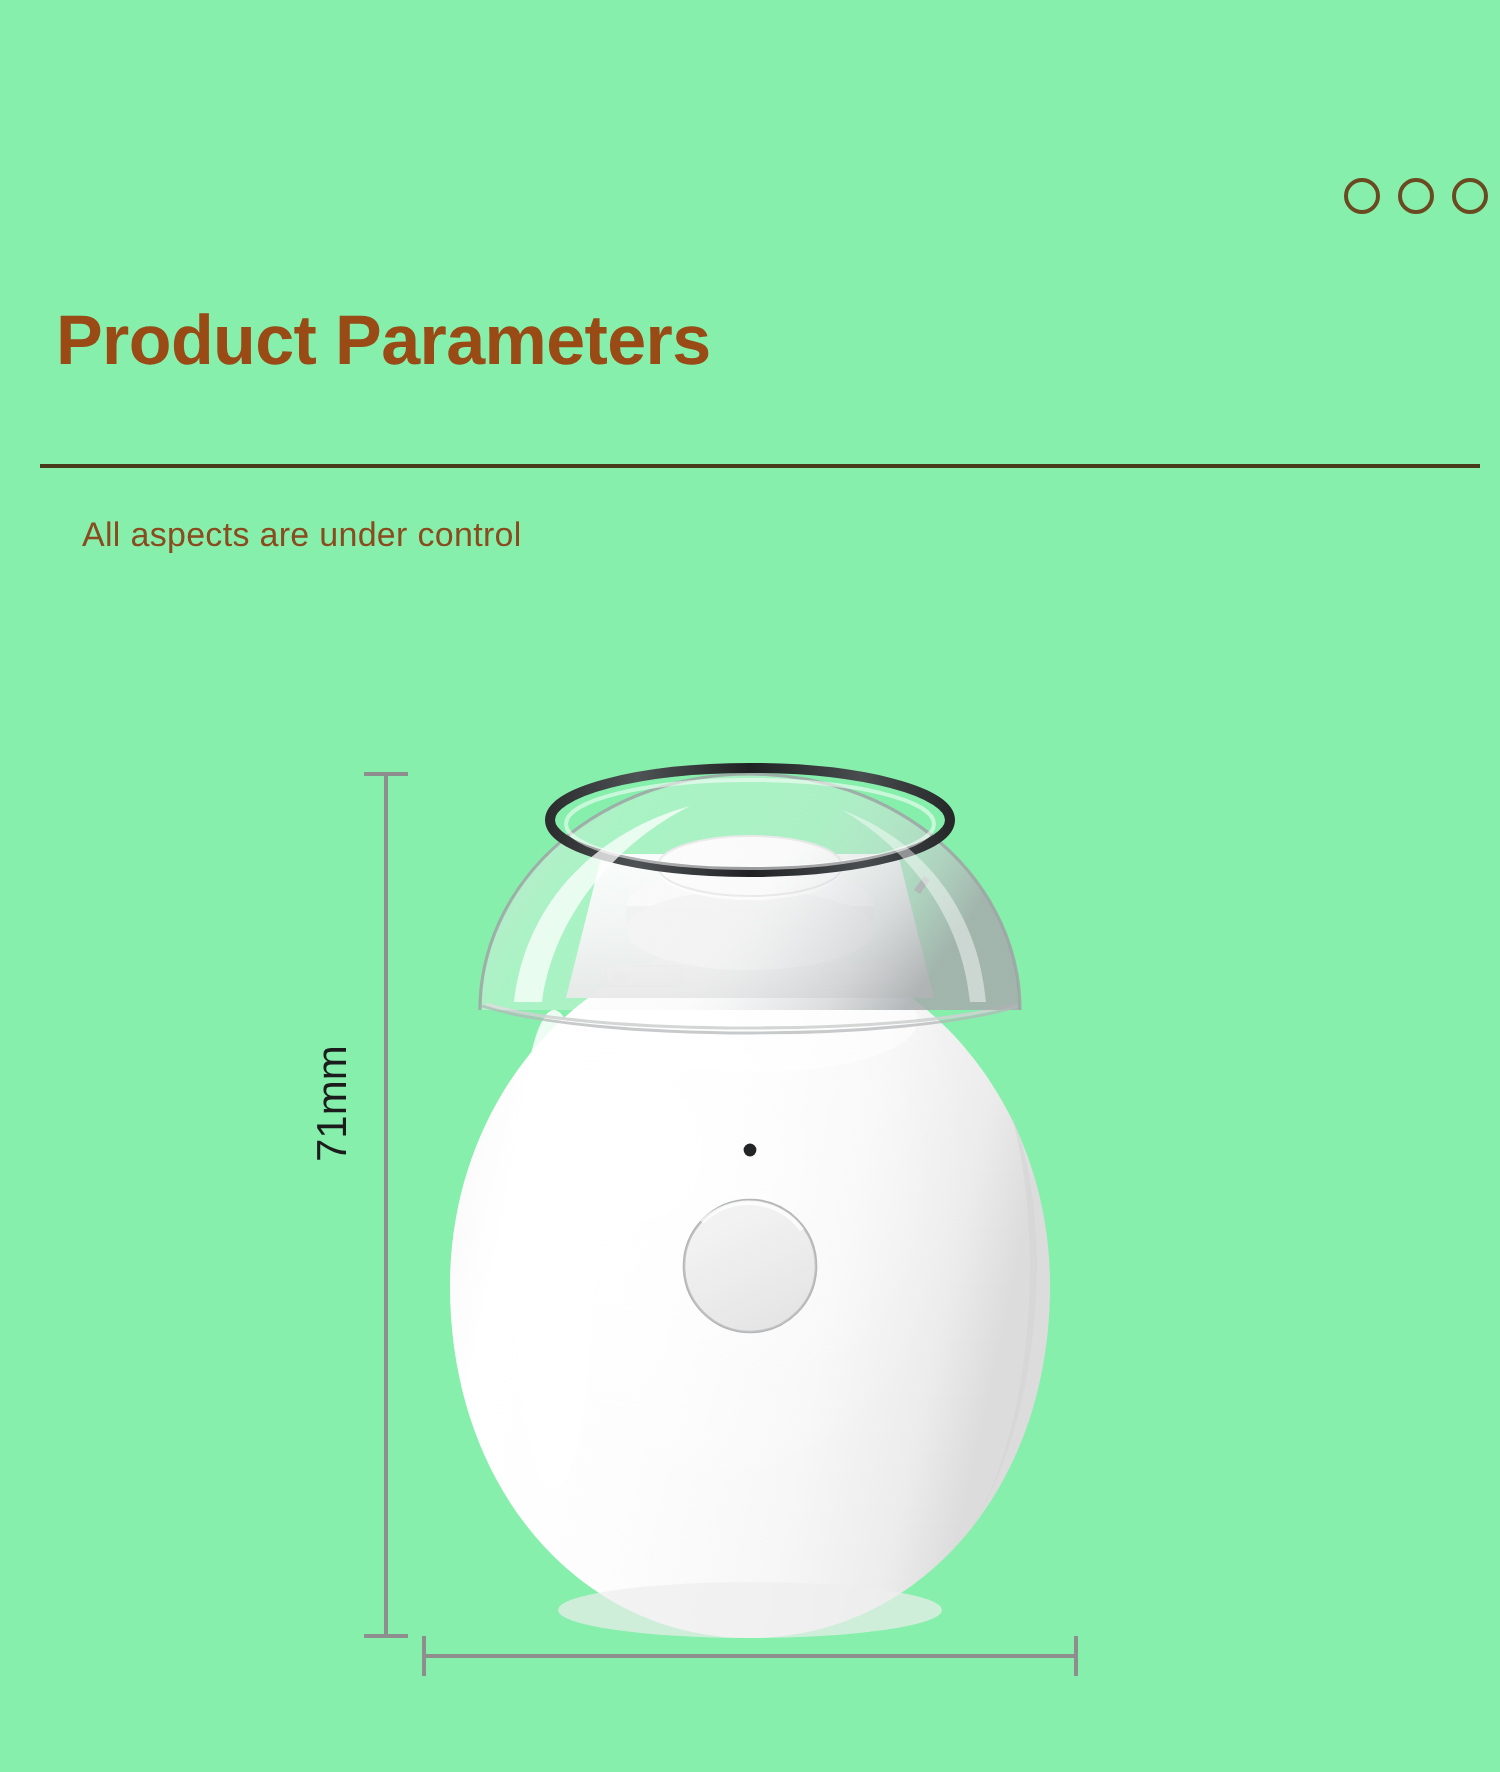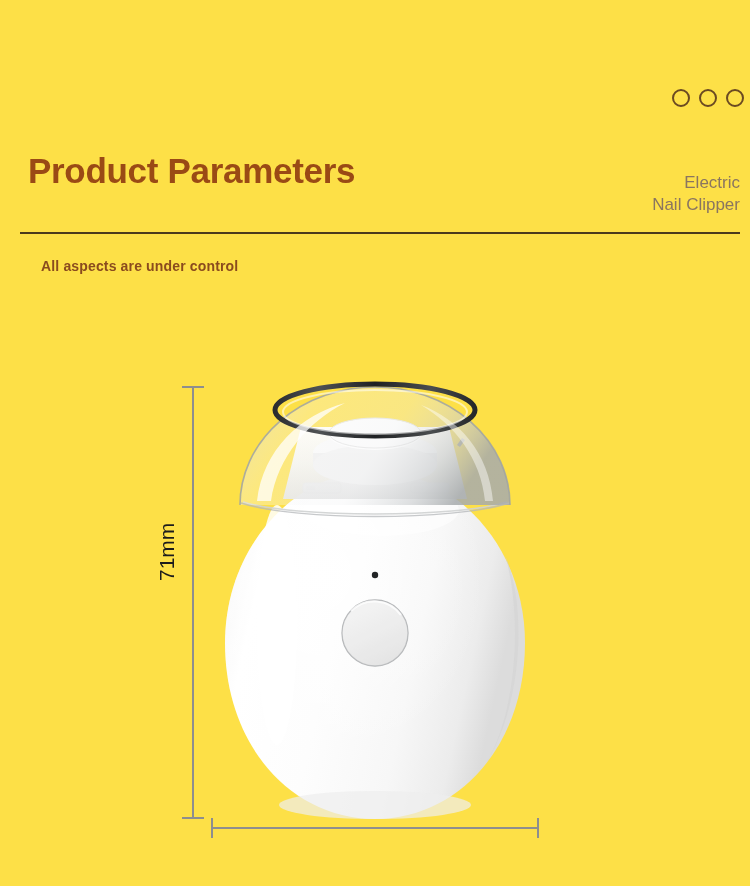--- a/index.html
+++ b/index.html
@@ -9,21 +9,21 @@
     height: 886px;
     background: #ffffff;
     font-family: "Liberation Sans", sans-serif;
     overflow: hidden;
   }
 
   #page {
     position: relative;
     width: 750px;
     height: 886px;
-    background: #fde047;
+    background: #86efac;
   }
 
   
 
   .dots-row {
     position: absolute;
     top: 89px;
     left: 672px;
     display: flex;
     gap: 9px;
@@ -66,22 +66,22 @@
     top: 232px;
     width: 720px;
     height: 2px;
     background: #4a3a1c;
   }
 
   .subtitle {
     position: absolute;
     left: 41px;
     top: 258px;
-    font-size: 14px;
-    font-weight: bold;
+    font-size: 17px;
+    font-weight: normal;
     color: #8a4b1e;
     letter-spacing: 0.15px;
     white-space: nowrap;
   }
 
   
 
   .figure {
     position: absolute;
     left: 0;
@@ -169,24 +169,20 @@
 <div id="page">
 
   <div class="dots-row">
     <span class="dot"></span>
     <span class="dot"></span>
     <span class="dot"></span>
   </div>
 
   <h1 class="page-title">Product Parameters</h1>
 
-  <div class="brand-block">
-    <div>Electric</div>
-    <div>Nail Clipper</div>
-  </div>
 
   <div class="divider"></div>
 
   <div class="subtitle">All aspects are under control</div>
 
   <div class="figure">
 
     <svg class="product-photo" viewBox="0 0 340 450">
       <defs>
 

